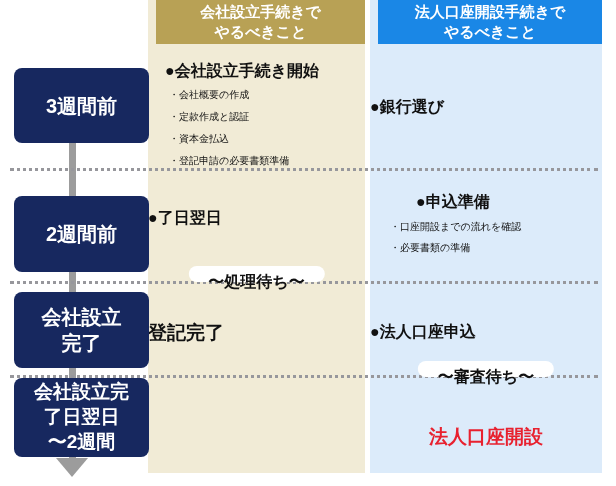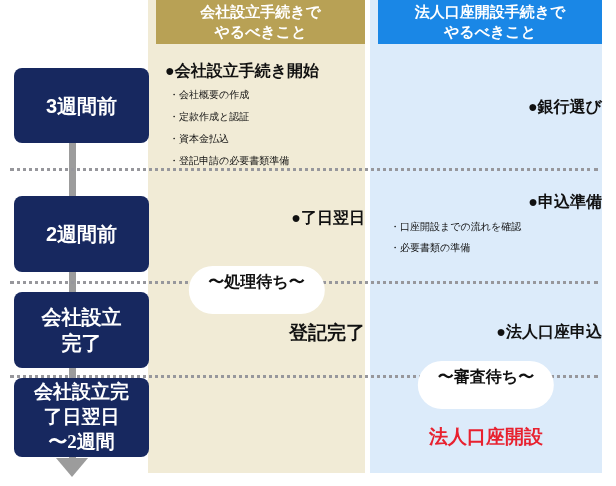--- a/index.html
+++ b/index.html
@@ -49,28 +49,28 @@
   .tl-box {
     position: absolute; left: 6px; width: 135px; z-index: 4;
     background: var(--navy); border-radius: 8px;
     display: flex; align-items: center; justify-content: center;
     color: #ffffff; font-weight: bold; text-align: center;
     font-size: 20px; line-height: 1.3;
   }
   .tl-box-1 { top: 68px;  height: 75px; }
   .tl-box-2 { top: 196px; height: 76px; }
   .tl-box-3 { top: 292px; height: 76px; }
-  .tl-box-4 { top: 378px; height: 79px; font-size: 19px; font-family: Liberation Serif, serif; }
+  .tl-box-4 { top: 378px; height: 79px; font-size: 19px; }
 
   
   .step-heading {
     position: absolute; font-weight: bold; font-size: 16px; color: #111111;
     z-index: 2;
   }
-  .centered { left: 0; right: 0; text-align: right; }
+  .centered { left: 0; right: 0; text-align: left; }
   .bullet-list {
     position: absolute; z-index: 2;
     font-size: 10px; line-height: 22px; color: #111111;
   }
   .co-step1-heading { top: 61px; left: 17px; }
   .co-step1-items   { top: 84px; left: 21px; }
   .co-step2-heading { top: 208px; }
   .co-step3-heading { top: 320px; font-size: 19px; }
 
   .bk-step1-heading { top: 97px; }
@@ -78,21 +78,21 @@
   .bk-step2-items   { top: 216px; left: 20px; line-height: 21px; }
   .bk-step3-heading { top: 322px; }
   .bk-final {
     position: absolute; top: 424px; left: 0; right: 0; text-align: center;
     font-weight: bold; font-size: 19px; color: var(--red); z-index: 2;
   }
 
   
   .wait-pill {
     position: absolute; left: 50%; transform: translateX(-50%);
-    height: 48px; line-height: 32px; padding: 0 20px;
+    height: 16px; line-height: 32px; padding: 0 20px;
     background: #ffffff; border-radius: 999px;
     font-weight: bold; font-size: 16px; color: #111111;
     white-space: nowrap; z-index: 5; text-align: center;
   }
   .co-wait { top: 266px; }
   .bk-wait { top: 361px; }
 </style>
 </head>
 <body>
 

